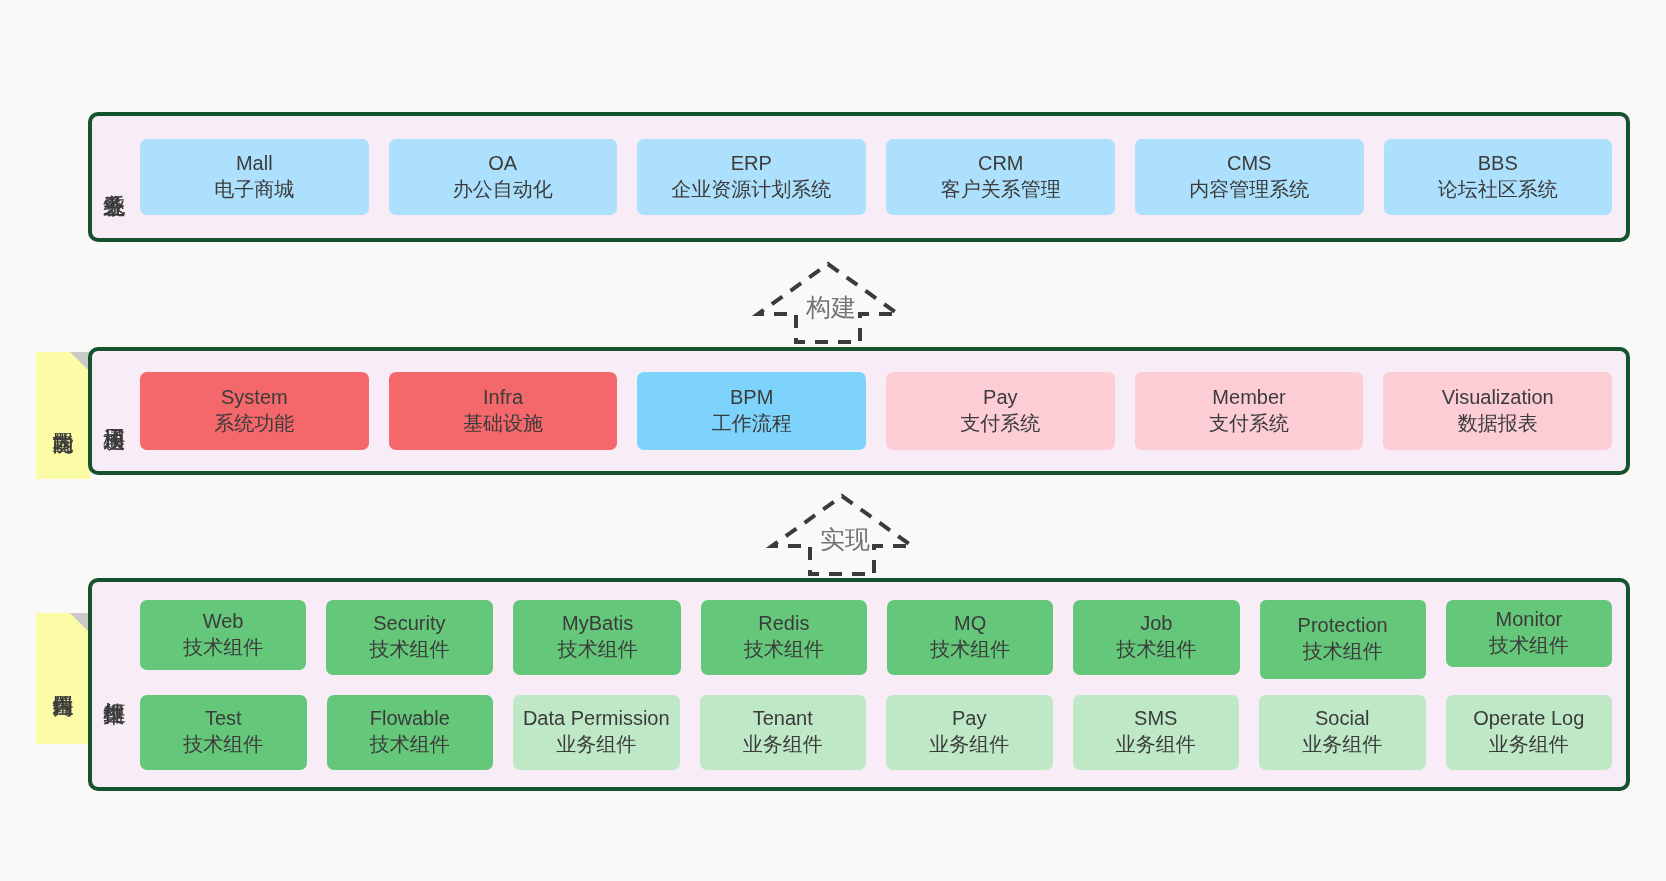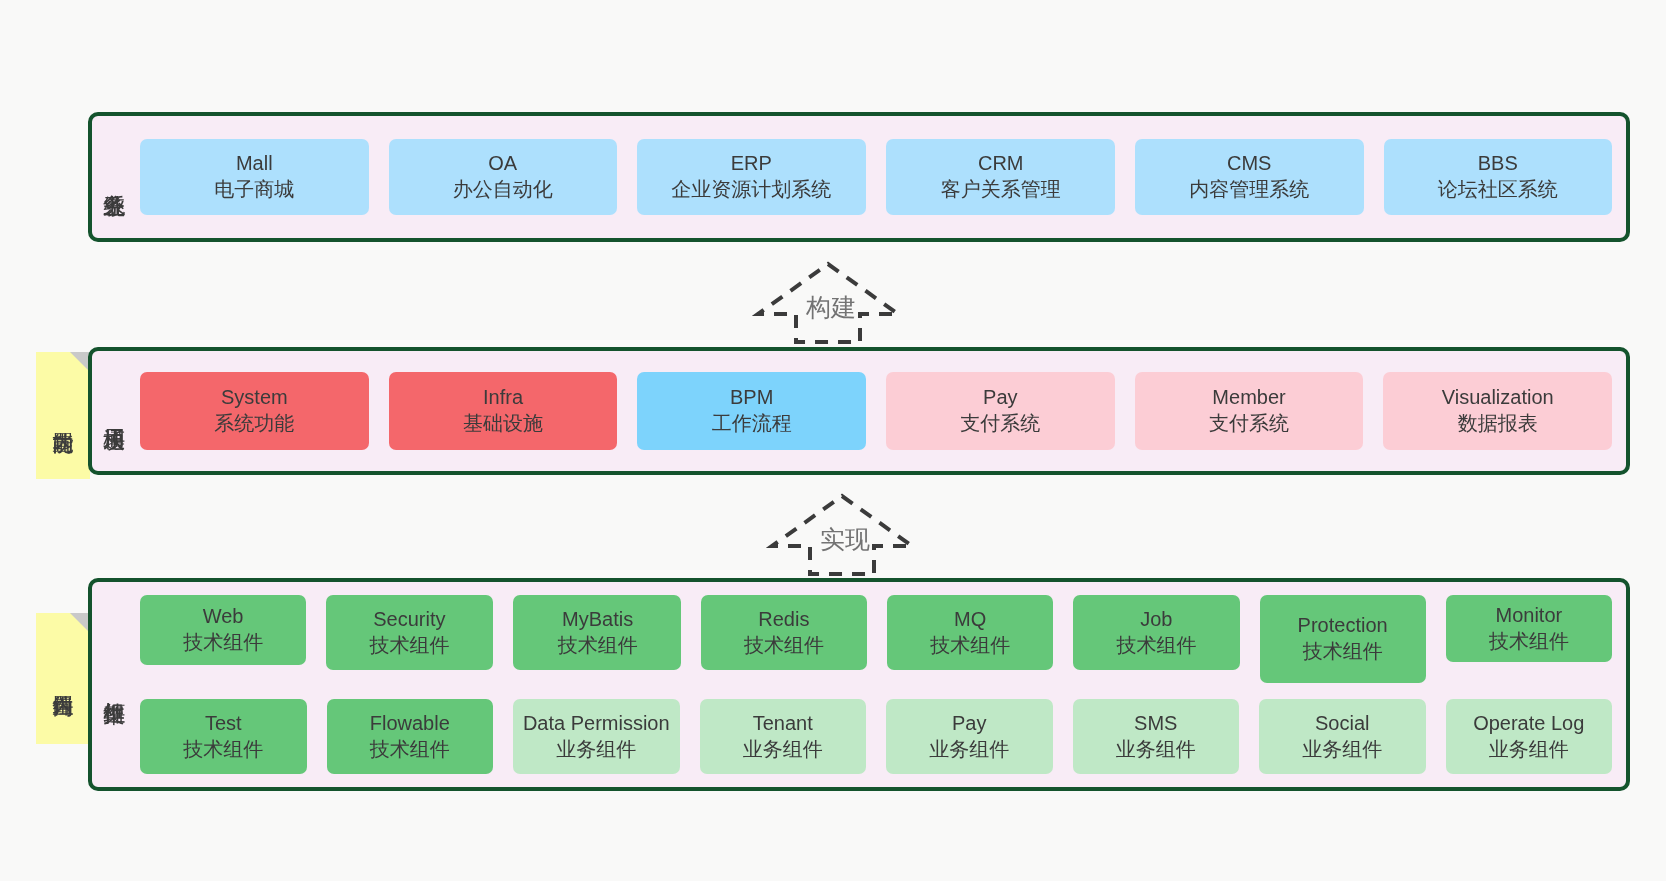--- a/index.html
+++ b/index.html
@@ -223,21 +223,21 @@
           <span class="t2">技术组件</span>
         </div>
         <div class="cell" style="background:#65c779;height:75px;">
           <span class="t1">MQ</span>
           <span class="t2">技术组件</span>
         </div>
         <div class="cell" style="background:#65c779;height:75px;">
           <span class="t1">Job</span>
           <span class="t2">技术组件</span>
         </div>
-        <div class="cell" style="background:#65c779;height:88px;">
+        <div class="cell" style="background:#65c779;height:79px;border-radius:6px;">
           <span class="t1">Protection</span>
           <span class="t2">技术组件</span>
         </div>
         <div class="cell" style="background:#65c779;height:67px;">
           <span class="t1">Monitor</span>
           <span class="t2">技术组件</span>
         </div>
       </div>
 
       <div class="row">

